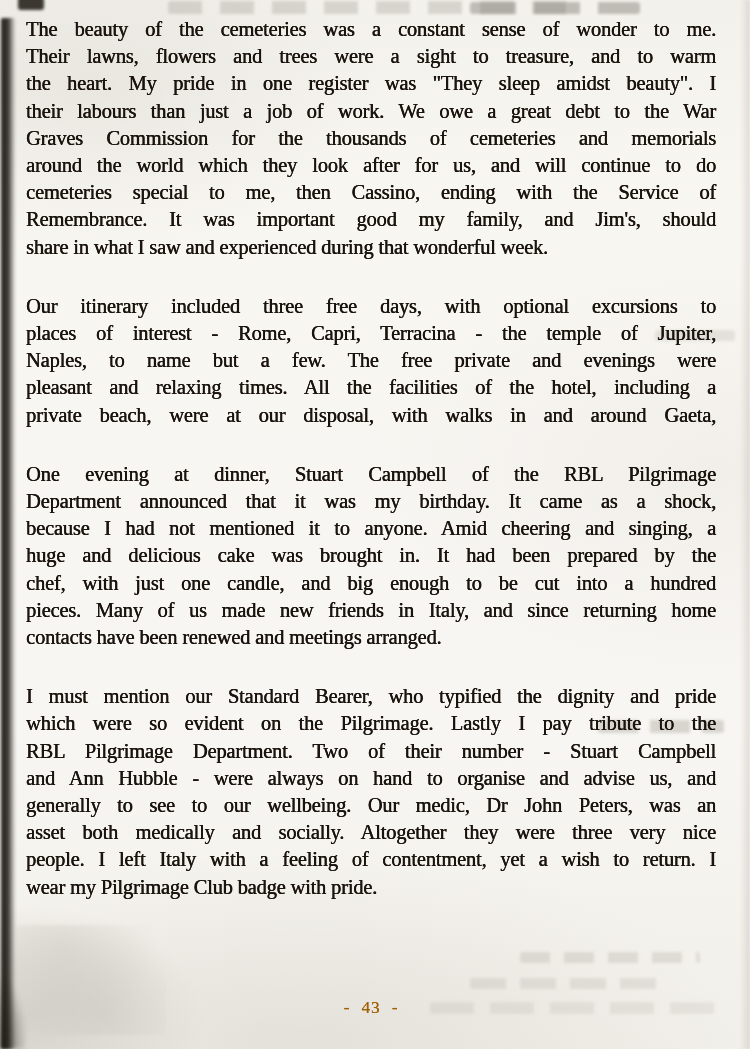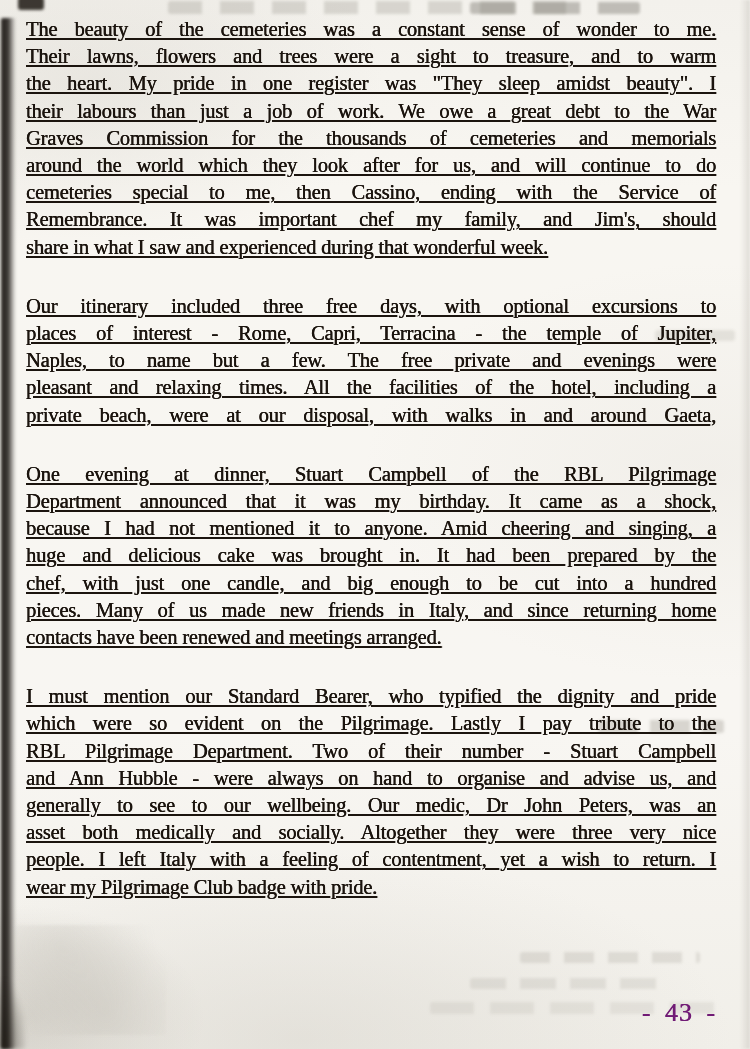--- a/index.html
+++ b/index.html
@@ -134,38 +134,37 @@
     top: 16px;
     width: 690px;
     color: #1b140e;
     font-size: 20.5px;
     line-height: 27.2px;
     letter-spacing: -0.2px;
     text-shadow: 0.35px 0 0 currentColor, 0 0 0.5px rgba(27,20,14,0.55);
   }
   .paragraph {
     margin: 0 0 32px 0;
-    text-decoration: underline;
   }
   .line {
     text-align: justify;
     text-align-last: justify;
   }
   .line.last {
     text-align-last: left;
   }
 
   .page-number {
     position: absolute;
     left: 26px;
     top: 998px;
     width: 690px;
-    text-align: right;
-    color: #701a75;
-    font-size: 26px;
+    text-align: center;
+    color: #a16207;
+    font-size: 17px;
     letter-spacing: 1px;
     word-spacing: 6px;
     text-shadow: 0.35px 0 0 currentColor;
   }
 </style>
 </head>
 <body>
 
 <div class="paper"></div>
 
@@ -186,21 +185,21 @@
 <div class="content">
 
 <div class="paragraph">
       <div class="line">The beauty of the cemeteries was a constant sense of wonder to me.</div>
       <div class="line">Their lawns, flowers and trees were a sight to treasure, and to warm</div>
       <div class="line">the heart. My pride in one register was "They sleep amidst beauty". I</div>
       <div class="line">their labours than just a job of work. We owe a great debt to the War</div>
       <div class="line">Graves Commission for the thousands of cemeteries and memorials</div>
       <div class="line">around the world which they look after for us, and will continue to do</div>
       <div class="line">cemeteries special to me, then Cassino, ending with the Service of</div>
-      <div class="line">Remembrance. It was important chef my family, and Jim's, should</div>
+      <div class="line">Remembrance. It was important good my family, and Jim's, should</div>
       <div class="line last">share in what I saw and experienced during that wonderful week.</div>
     </div>
     <div class="paragraph">
       <div class="line">Our itinerary included three free days, with optional excursions to</div>
       <div class="line">places of interest - Rome, Capri, Terracina - the temple of Jupiter,</div>
       <div class="line">Naples, to name but a few. The free private and evenings were</div>
       <div class="line">pleasant and relaxing times. All the facilities of the hotel, including a</div>
       <div class="line">private beach, were at our disposal, with walks in and around Gaeta,</div>
     </div>
     <div class="paragraph">

